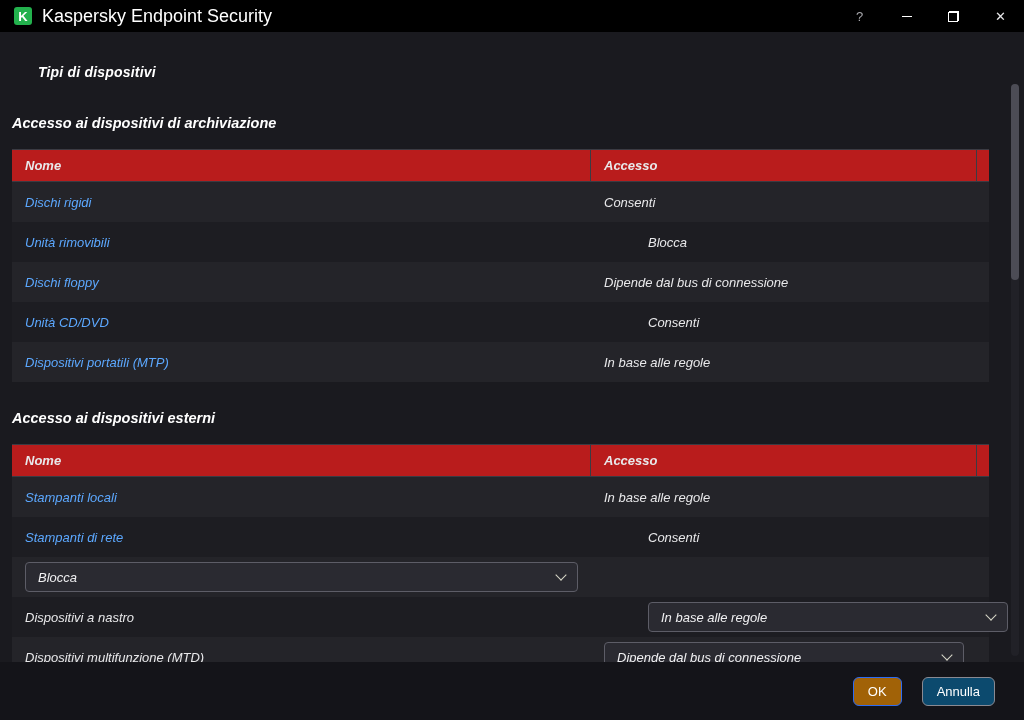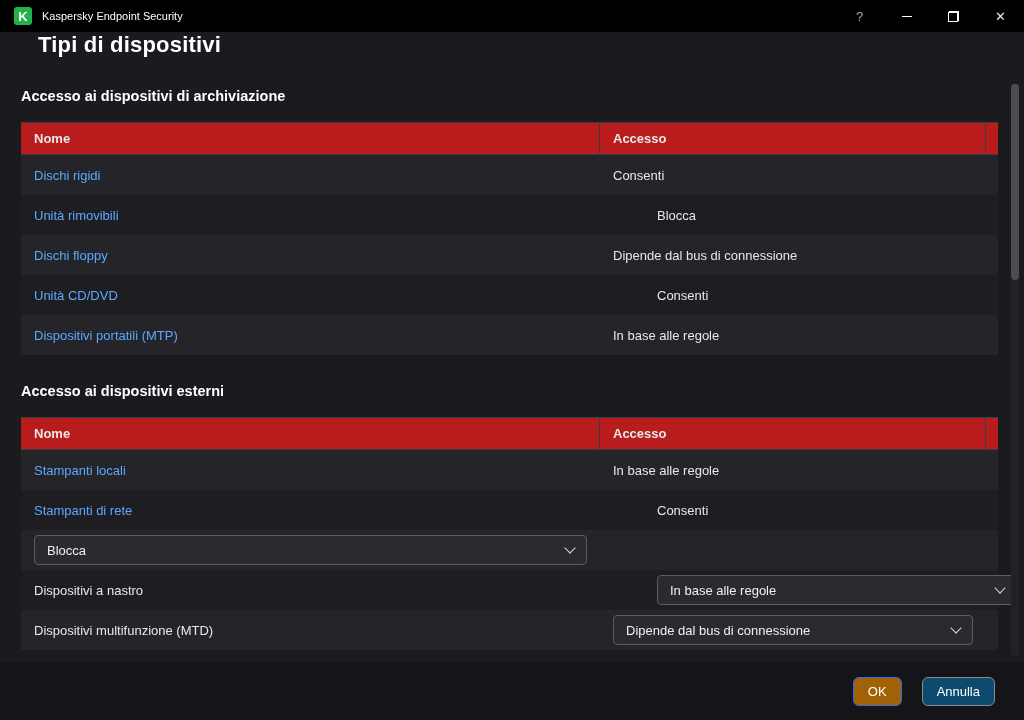--- a/index.html
+++ b/index.html
@@ -17,47 +17,47 @@
     flex:0 0 32px; height:32px; background:#000;
     display:flex; align-items:center; justify-content:space-between;
     padding-left:14px;
   }
   .title-left { display:flex; align-items:center; gap:10px; }
   .logo {
     width:18px; height:18px; border-radius:3px; background:#23b14d;
     color:#fff; font-weight:bold; font-size:13px;
     display:flex; align-items:center; justify-content:center;
   }
-  .app-title { font-size:11px; color:#ffffff; }
+  .app-title { font-size:18px; color:#ffffff; }
   .win-controls { display:flex; height:32px; }
   .wc {
     width:47px; height:32px; background:transparent; border:none;
     color:#e8e8ea; font-size:13px; font-family:"Liberation Sans", sans-serif;
     display:flex; align-items:center; justify-content:center; cursor:pointer;
   }
   .wc.help { color:#a8a8ad; }
   .min-glyph { width:10px; height:1px; background:#fff; display:block; }
   .restore-glyph { position:relative; width:11px; height:11px; display:block; }
   .restore-glyph::before {
     content:""; position:absolute; right:0; top:0; width:8px; height:8px;
     border:1px solid #fff;
   }
   .restore-glyph::after {
     content:""; position:absolute; left:0; bottom:0; width:8px; height:8px;
     border:1px solid #fff; background:#000;
   }
 
   
   .page-title {
-    margin:2px 0 0 38px; font-size:22px; font-weight:bold; color:#fff;
-    letter-spacing:.2px; line-height:22px;
+    margin:29px 0 0 38px; font-size:14px; font-weight:bold; color:#fff;
+    letter-spacing:.2px; line-height:22px;font-style:italic;
   }
   .scroll-area {
-    flex:1; margin-top:16px; padding:0 22px 0 21px;
-    overflow:hidden; position:relative;
+    flex:1; margin-top:16px; padding:0 22px 0 12px;
+    overflow:hidden; position:relative;font-style:italic;
   }
   .section-heading {
     font-size:14.5px; font-weight:bold; color:#fff;
     line-height:20px; margin:14px 0 16px 0;
   }
   .section-heading.second { margin-top:26px; }
 
   
   .table { width:977px; }
   .row {

